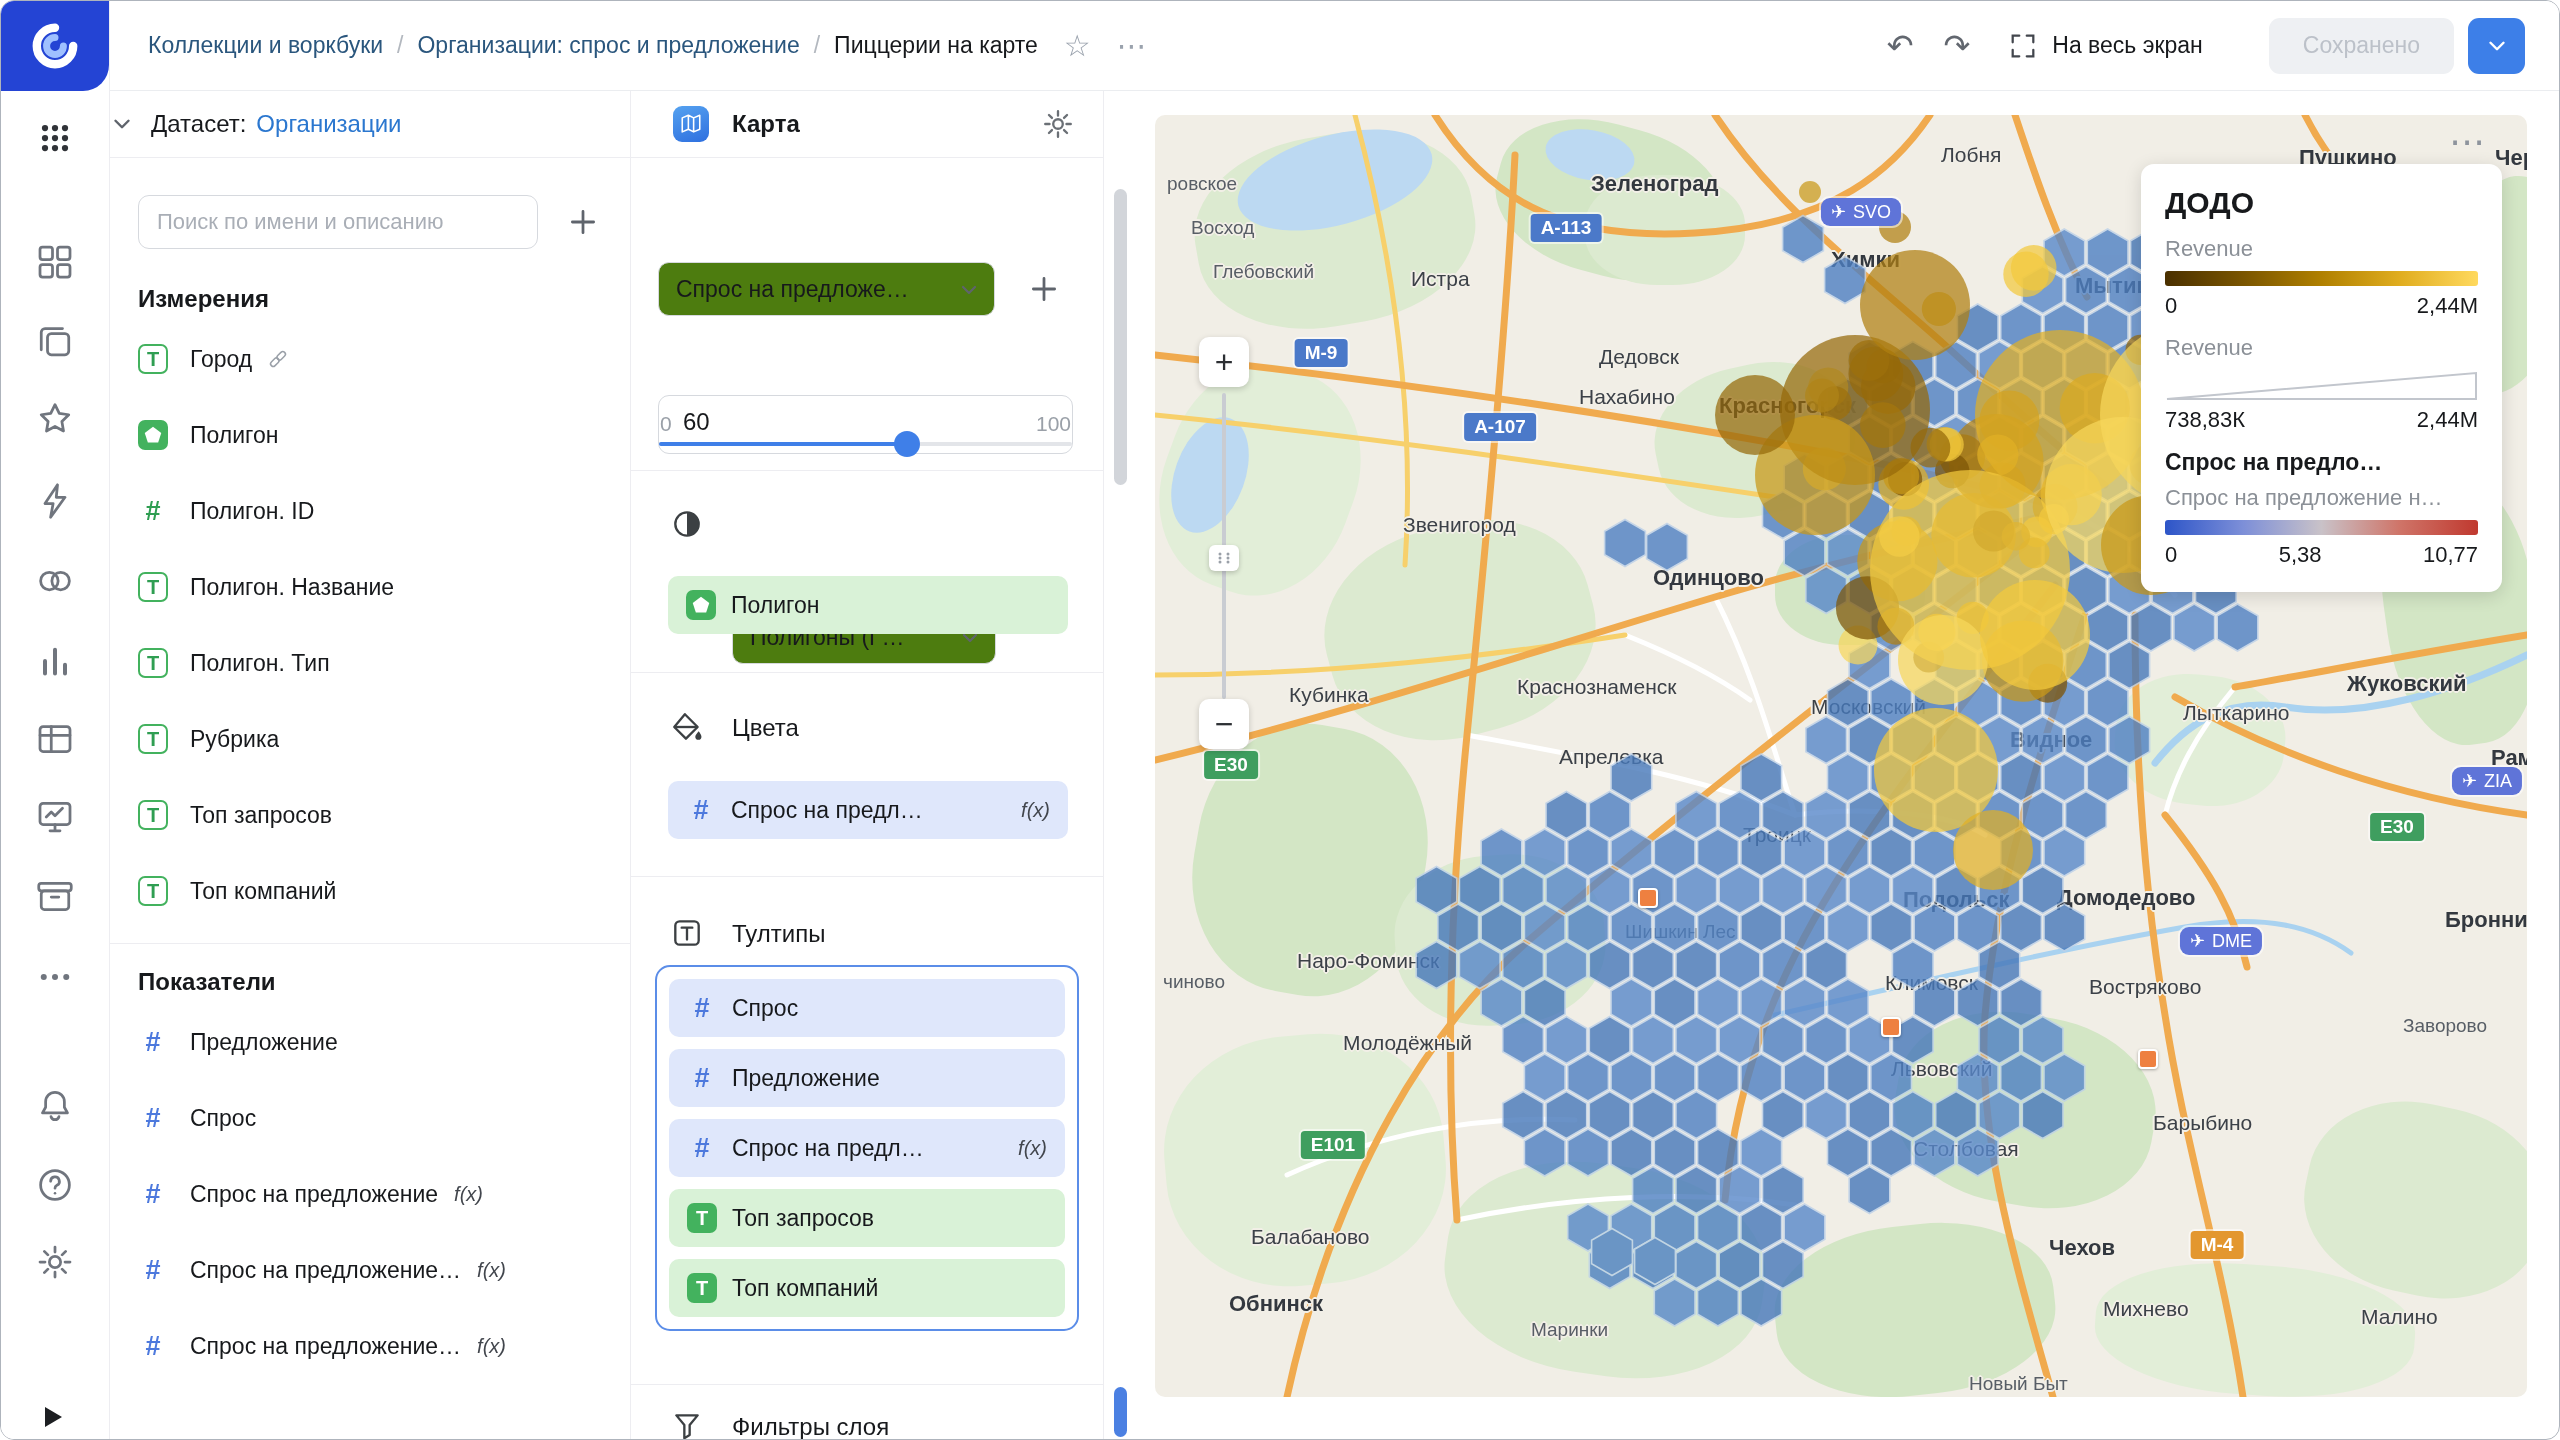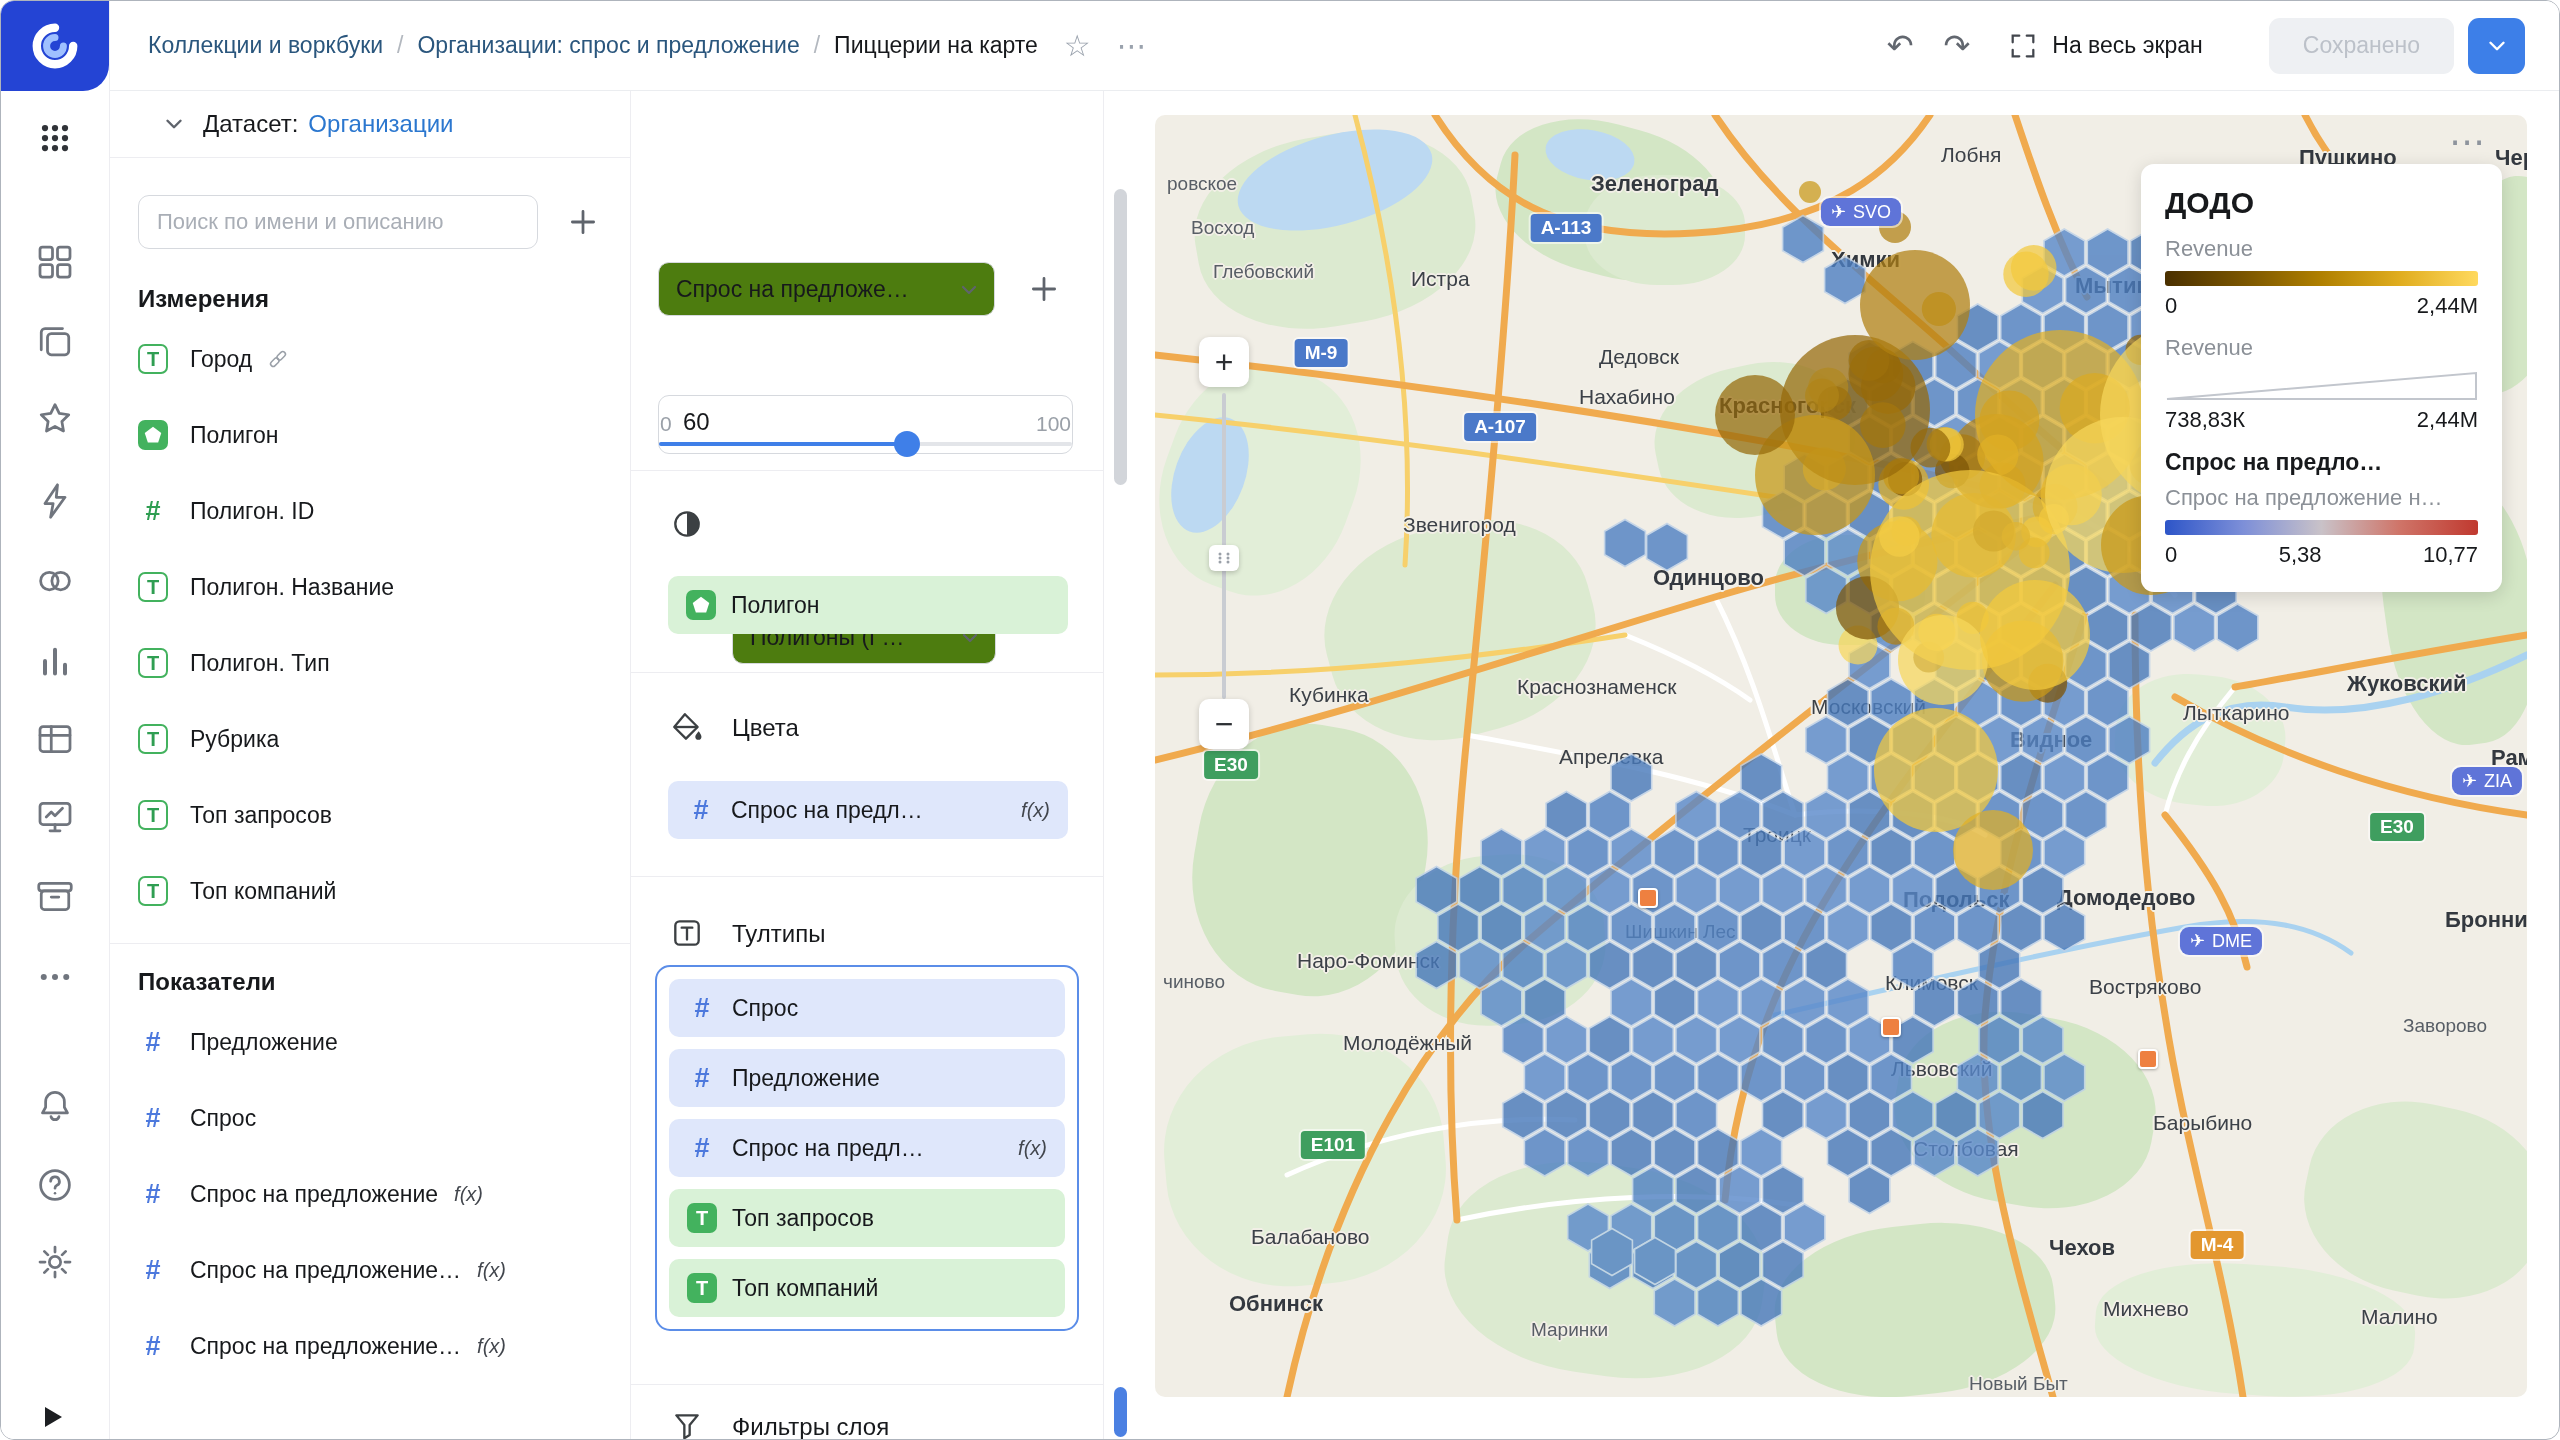--- a/index.html
+++ b/index.html
@@ -31,21 +31,21 @@
   .rail-btn{position:absolute;left:34px;width:40px;height:40px;color:#70757e;cursor:pointer;}
   .rail-btn svg{width:100%;height:100%;}
   .rail-btn.dark{color:#303338;}
   #rail-collapse{position:absolute;left:44px;top:1406px;width:0;height:0;border-left:17px solid #1d1f22;
     border-top:10px solid transparent;border-bottom:10px solid transparent;cursor:pointer;}
 
   
   #dataset-panel{position:absolute;left:108px;top:90px;width:521px;bottom:0;background:#fff;border-right:1px solid #ededf1;overflow:hidden;}
   #config-panel{position:absolute;left:630px;top:90px;width:472px;bottom:0;background:#fff;border-right:1px solid #ededf1;overflow:hidden;}
   .panel-head{height:67px;border-bottom:1px solid #ededf1;display:flex;align-items:center;box-sizing:border-box;}
-  #ds-head{padding-left:52px;}
+  #ds-head{}
   #ds-head .chev{width:26px;height:26px;color:#5f646c;cursor:pointer;}
   #ds-head .chev svg{width:100%;height:100%;}
   #ds-title{font-size:24px;margin-left:16px;}
   #ds-name{font-size:24px;color:#2b77cf;margin-left:10px;cursor:pointer;}
   #search-row{margin:37px 30px 0 29px;display:flex;align-items:center;}
   #search-input{flex:1;height:54px;box-sizing:border-box;border:1.5px solid #d6d9de;border-radius:11px;font-size:22px;
     padding:0 18px;color:#17191c;outline:none;font-family:inherit;}
   #search-input::placeholder{color:#a9aeb6;}
   .plus-ic{width:34px;height:34px;color:#5f646c;margin-left:28px;cursor:pointer;flex:none;}
   .plus-ic svg{width:100%;height:100%;}
@@ -346,20 +346,34 @@
         </div>
         <div class="ds-row">
           <span class="fi fi-hash">#</span>
           <span class="ds-label">Спрос на предложение…</span>
           <span class="fx">f(x)</span>
         </div>
       </div>
   </div>
 
   <div id="config-panel">
+    <div class="panel-head" id="cfg-head">
+      <span id="map-type-icon">
+        <svg viewBox="0 0 32 32" fill="none" stroke="currentColor" stroke-width="1.8" stroke-linejoin="round">
+            <path d="M6 9 L13 6 L19 9 L26 6 V22 L19 25 L13 22 L6 25 Z M13 6 V22 M19 9 V25"></path>
+          </svg>
+      </span>
+      <span id="cfg-title">Карта</span>
+      <span id="cfg-gear">
+        <svg viewBox="0 0 32 32" fill="none" stroke="currentColor" stroke-width="2.2" stroke-linecap="round">
+            <circle cx="16" cy="16" r="4.5"></circle>
+            <path d="M16 4 v4 M16 24 v4 M4 16 h4 M24 16 h4 M7.5 7.5 l2.8 2.8 M21.7 21.7 l2.8 2.8 M24.5 7.5 l-2.8 2.8 M10.3 21.7 l-2.8 2.8"></path>
+          </svg>
+      </span>
+    </div>
     <div id="cfg-body">
       <div class="dd abs" style="left:27px;top:104px;width:337px;">
         <span>Спрос на предложе…</span>
         <span class="ddchev"><svg viewBox="0 0 32 32" fill="none" stroke="currentColor" stroke-width="3" stroke-linecap="round" stroke-linejoin="round">
               <path d="M8 12 l8 8 8 -8"></path>
             </svg></span>
       </div>
       <span class="plus-ic abs" style="left:396px;top:114px;margin:0;">
         <svg viewBox="0 0 32 32" fill="none" stroke="currentColor" stroke-width="2.6" stroke-linecap="round">
             <path d="M16 6 v20 M6 16 h20"></path>

